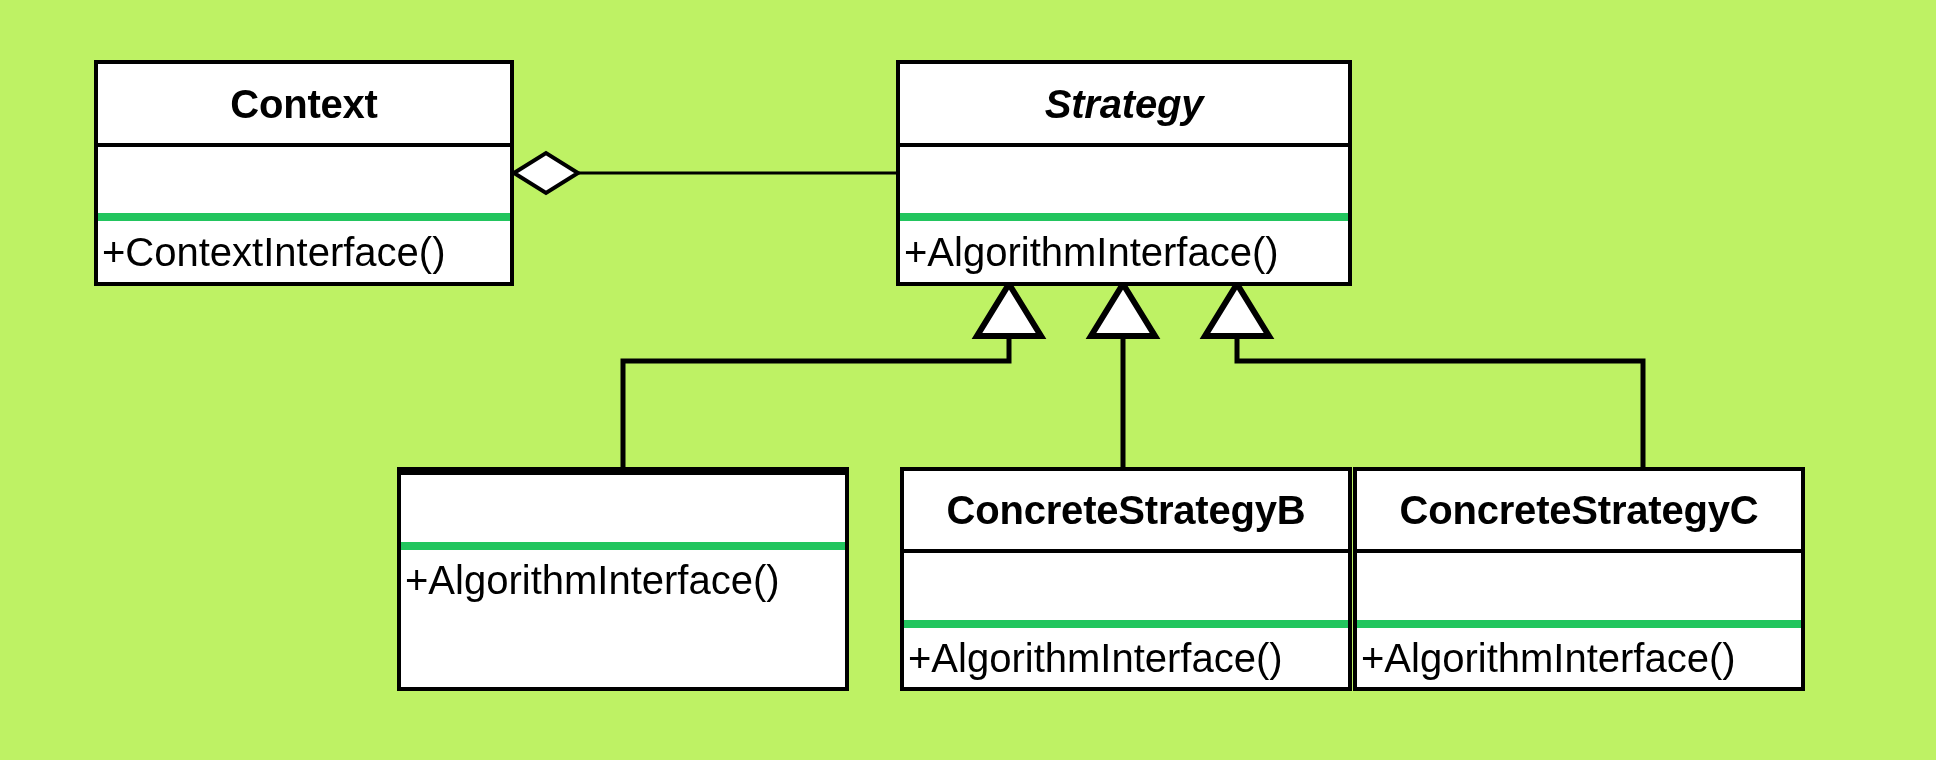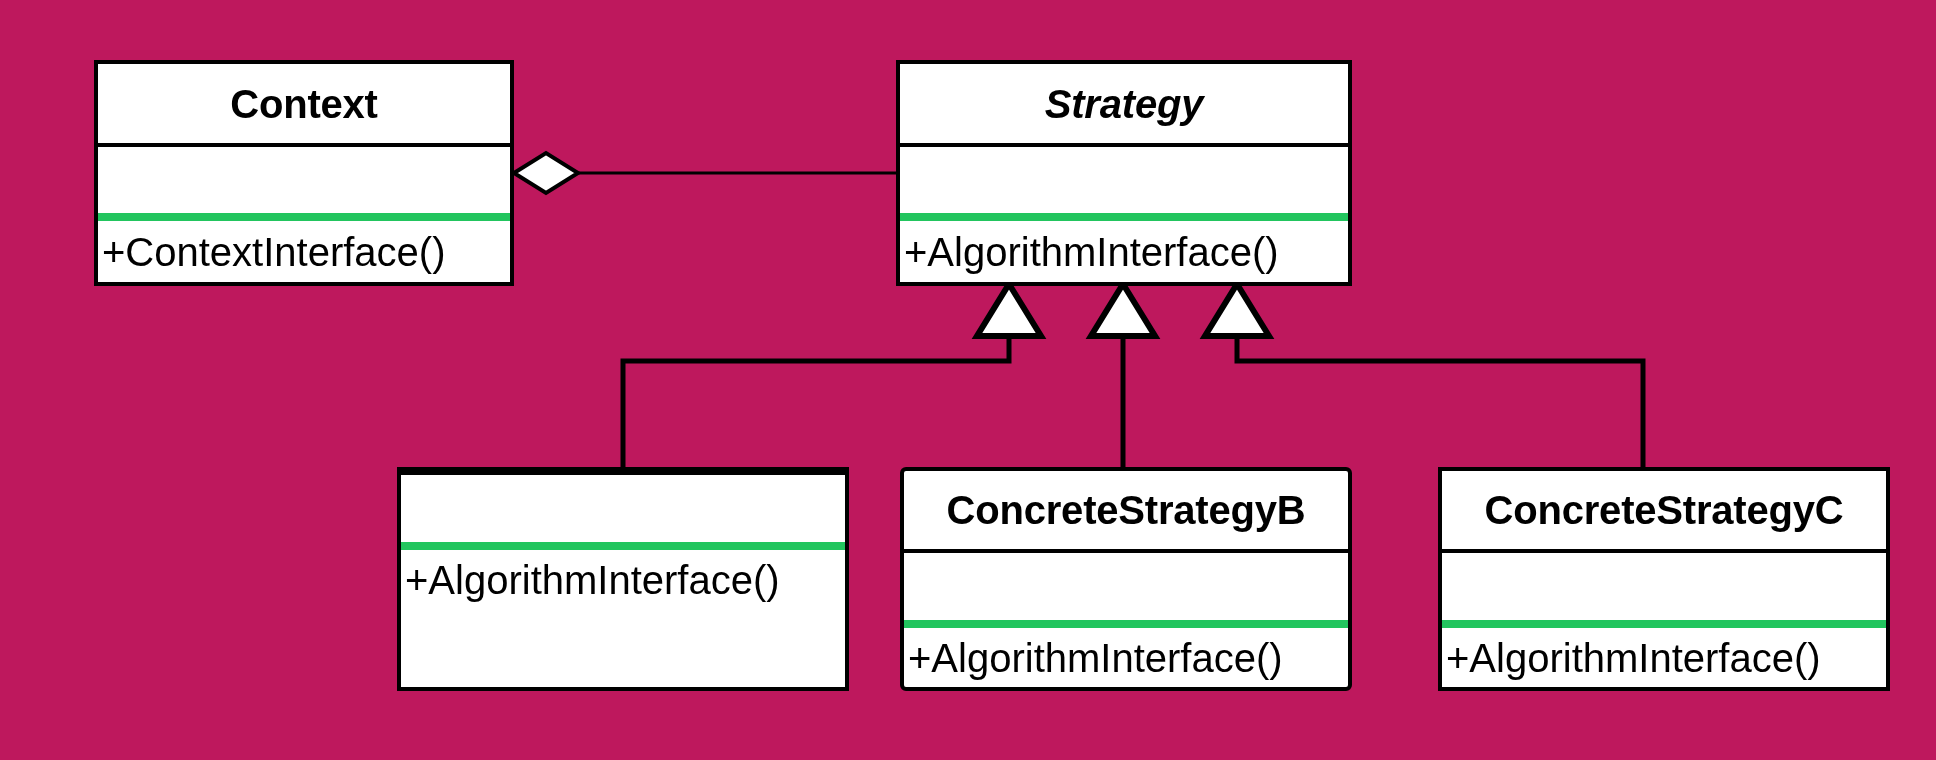--- a/index.html
+++ b/index.html
@@ -8,21 +8,21 @@
     padding: 0;
     background: #ffffff;
   }
   body {
     font-family: "Liberation Sans", sans-serif;
   }
   #canvas {
     position: relative;
     width: 1936px;
     height: 760px;
-    background: #be185d;
+    background: #bef264;
     overflow: hidden;
   }
   #wires {
     position: absolute;
     left: 0;
     top: 0;
     width: 1936px;
     height: 760px;
     pointer-events: none;
   }
@@ -79,22 +79,22 @@
   #class-strategy .cls-name  { height: 79px; }
   #class-strategy .cls-attrs { height: 70px; }
   #class-strategy .cls-ops   { height: 69px; }
 
   
   .concrete { top: 467px; width: 452px; height: 224px; }
   .concrete .cls-name  { height: 78px; }
   .concrete .cls-attrs { height: 71px; }
   .concrete .cls-ops   { height: 67px; }
   #class-concrete-a { left: 397px; }
-  #class-concrete-b { left: 900px; border-radius: 6px; }
-  #class-concrete-c { left: 1438px; }
+  #class-concrete-b { left: 900px; }
+  #class-concrete-c { left: 1353px; }
 </style>
 </head>
 <body>
 
 <div id="canvas">
 
   <svg id="wires" viewBox="0 0 1936 760" width="1936" height="760" aria-hidden="true">
 
     <g>
       <line x1="578" y1="173" x2="896" y2="173" stroke="#000000" stroke-width="3"></line>

